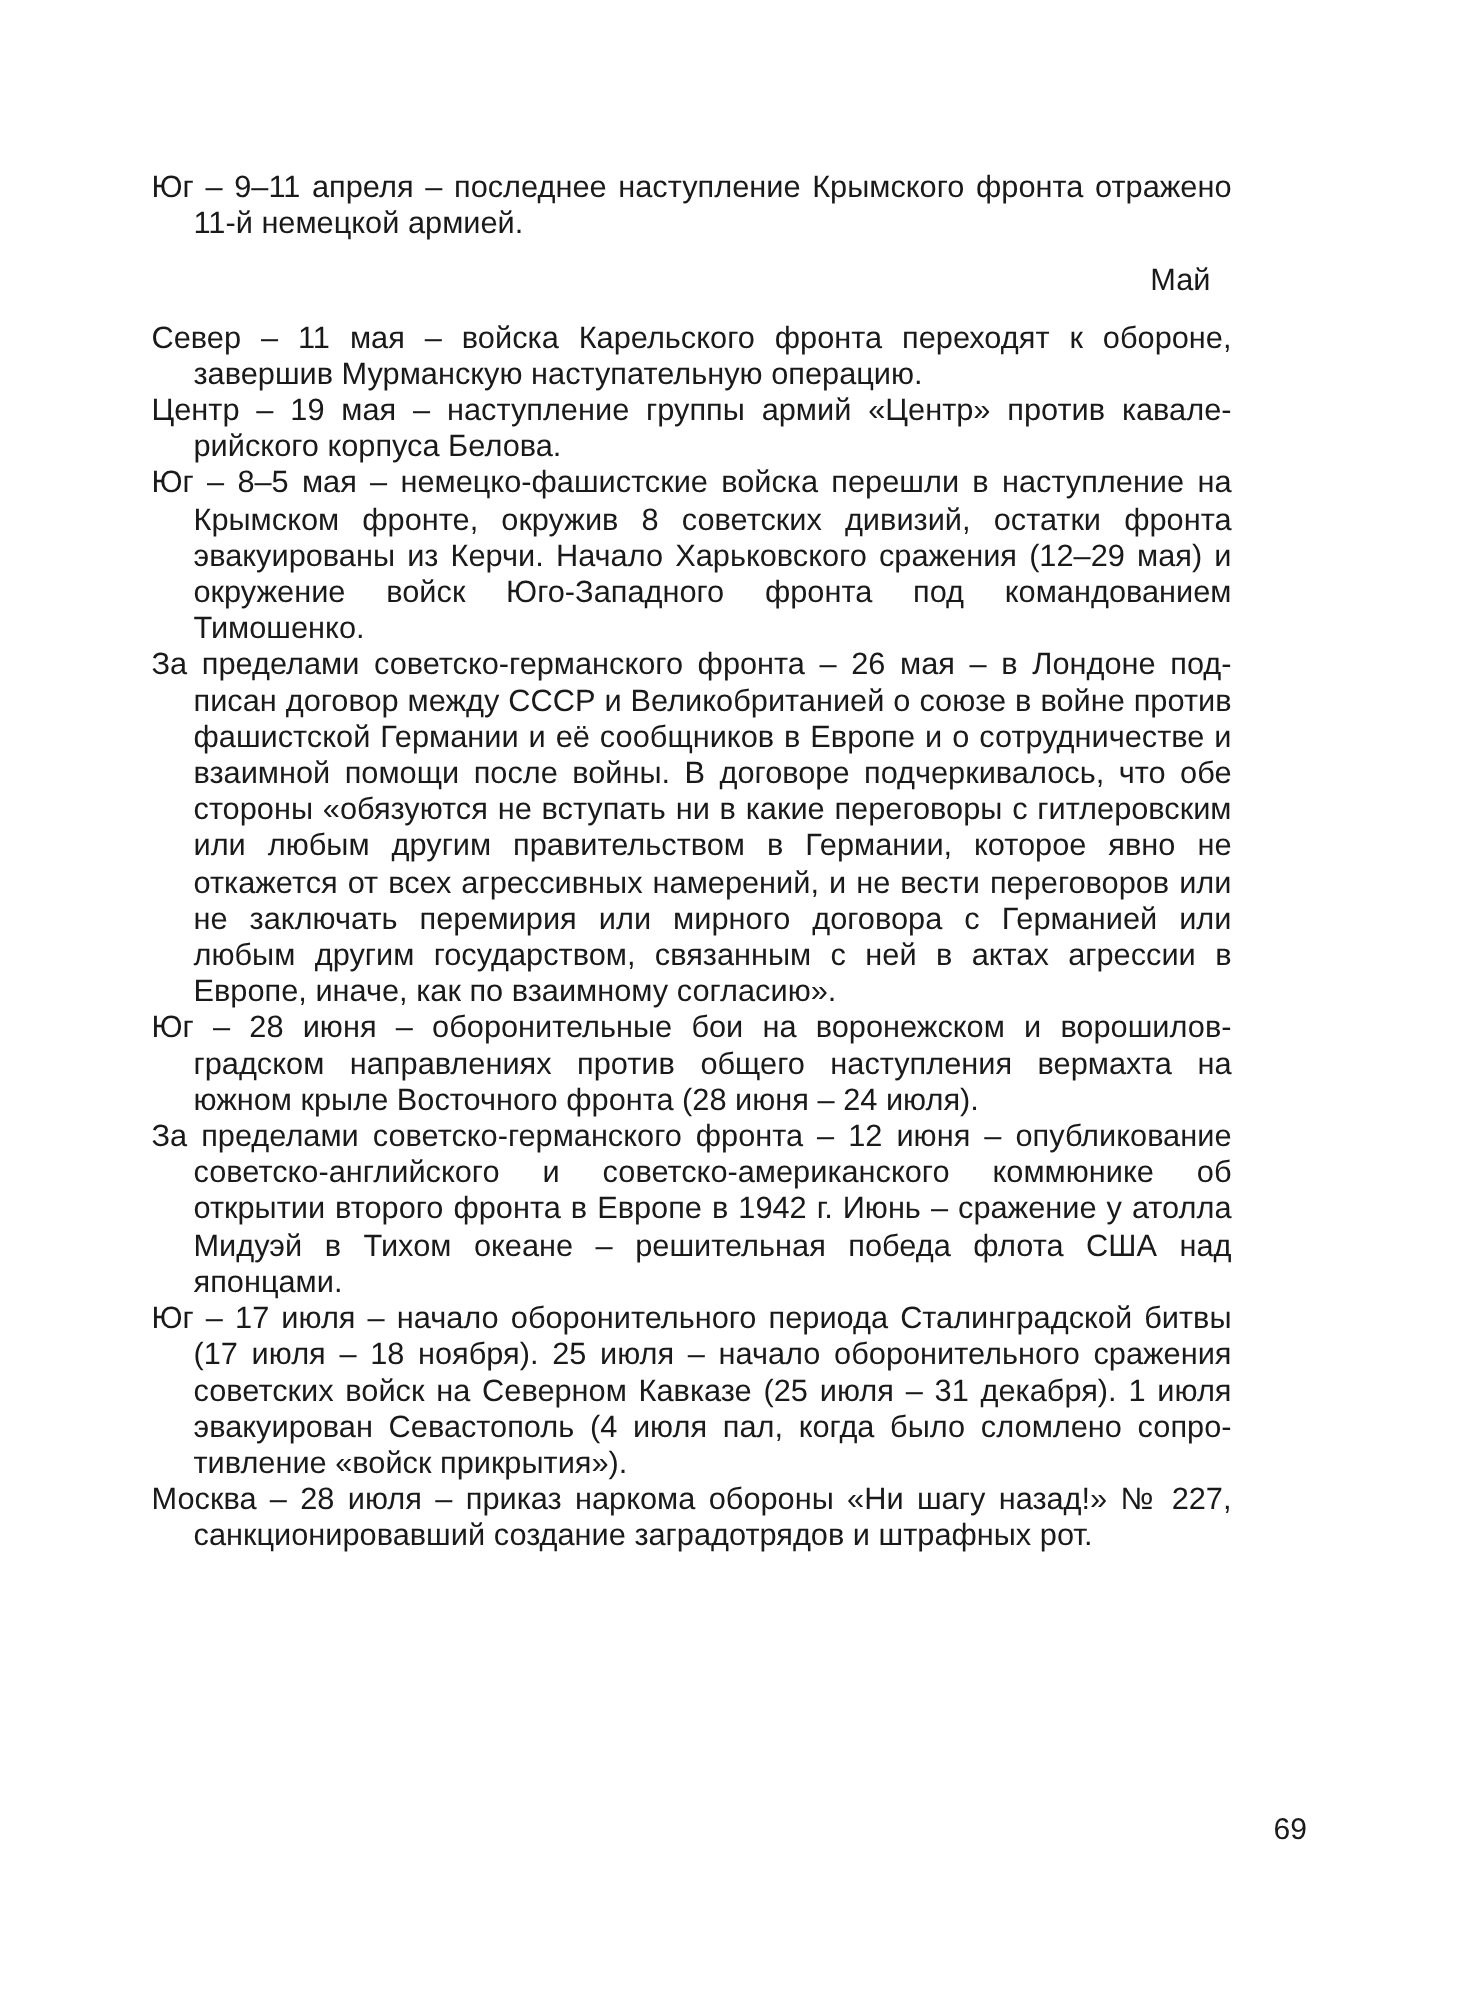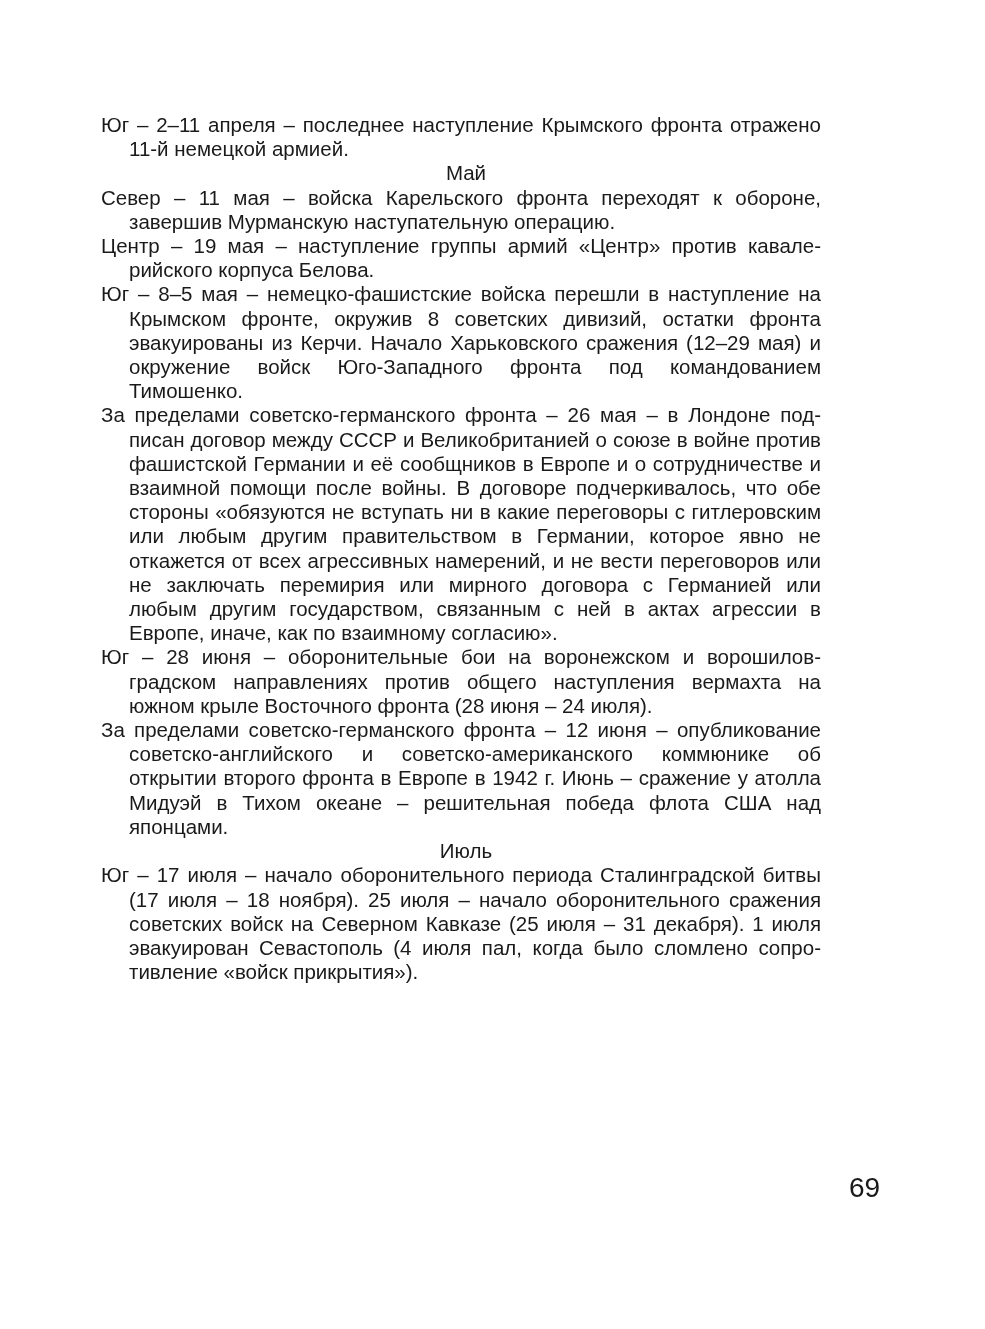--- a/index.html
+++ b/index.html
@@ -24,48 +24,48 @@
       line-height: 24.2px;
     }
     .entry {
       margin: 0;
       padding-left: 28px;
       text-indent: -28px;
       text-align: justify;
       hyphens: manual;
     }
     .month {
-      margin: 0;
-      text-align: center;
+      margin: 14px;
+      text-align: right;
       line-height: 24.2px;
       padding-left: 10px;
     }
     .page-number {
       position: absolute;
       left: 849px;
-      top: 1176px;
-      font-size: 28px;
+      top: 1208px;
+      font-size: 20px;
       line-height: 24px;
       color: #1a1a1a;
     }
   </style>
 </head>
 <body>
 
 <div class="page">
 
-  <p class="entry">Юг – 2–11 апреля – последнее наступление Крымского фронта отраже­но 11-й немецкой армией.</p>
+  <p class="entry">Юг – 9–11 апреля – последнее наступление Крымского фронта отраже­но 11-й немецкой армией.</p>
 
   <p class="month">Май</p>
   <p class="entry">Север – 11 мая – войска Карельского фронта переходят к обороне, завершив Мурманскую наступательную операцию.</p>
   <p class="entry">Центр – 19 мая – наступление группы армий «Центр» против кавале­рийского корпуса Белова.</p>
   <p class="entry">Юг – 8–5 мая – немецко-фашистские войска перешли в наступление на Крымском фронте, окружив 8 советских дивизий, остатки фронта эвакуированы из Керчи. Начало Харьковского сражения (12–29 мая) и окружение войск Юго-Западного фронта под командованием Тимошенко.</p>
   <p class="entry">За пределами советско-германского фронта – 26 мая – в Лондоне под­писан договор между СССР и Великобританией о союзе в войне про­тив фашистской Германии и её сообщников в Европе и о сотрудниче­стве и взаимной помощи после войны. В договоре подчеркивалось, что обе стороны «обязуются не вступать ни в какие переговоры с гитлеровским или любым другим правительством в Германии, кото­рое явно не откажется от всех агрессивных намерений, и не вести переговоров или не заключать перемирия или мирного договора с Германией или любым другим государством, связанным с ней в актах агрессии в Европе, иначе, как по взаимному согласию».</p>
 
   <p class="entry">Юг – 28 июня – оборонительные бои на воронежском и ворошилов­градском направлениях против общего наступления вермахта на южном крыле Восточного фронта (28 июня – 24 июля).</p>
   <p class="entry">За пределами советско-германского фронта – 12 июня – опубликова­ние советско-английского и советско-американского коммюнике об открытии второго фронта в Европе в 1942 г. Июнь – сражение у атолла Мидуэй в Тихом океане – решительная победа флота США над японцами.</p>
 
-  <p class="month">Июль</p>
   <p class="entry">Юг – 17 июля – начало оборонительного периода Сталинградской битвы (17 июля – 18 ноября). 25 июля – начало оборонительного сражения советских войск на Северном Кавказе (25 июля – 31 декабря). 1 июля эвакуирован Севастополь (4 июля пал, когда было сломлено сопро­тивление «войск прикрытия»).</p>
+  <p class="entry">Москва – 28 июля – приказ наркома обороны «Ни шагу назад!» № 227, санкционировавший создание заградотрядов и штрафных рот.</p>
 
 </div>
 
 <div class="page-number">69</div>
 
 </body></html>

